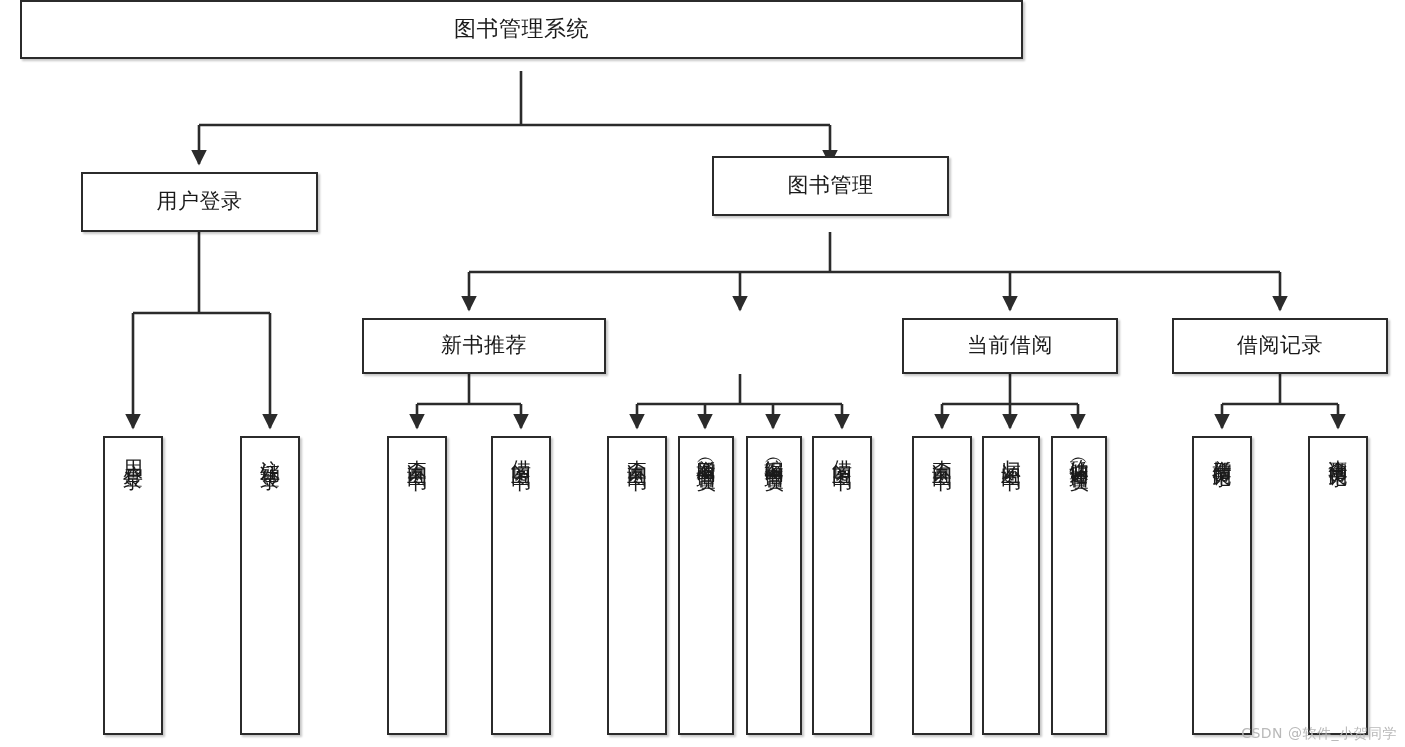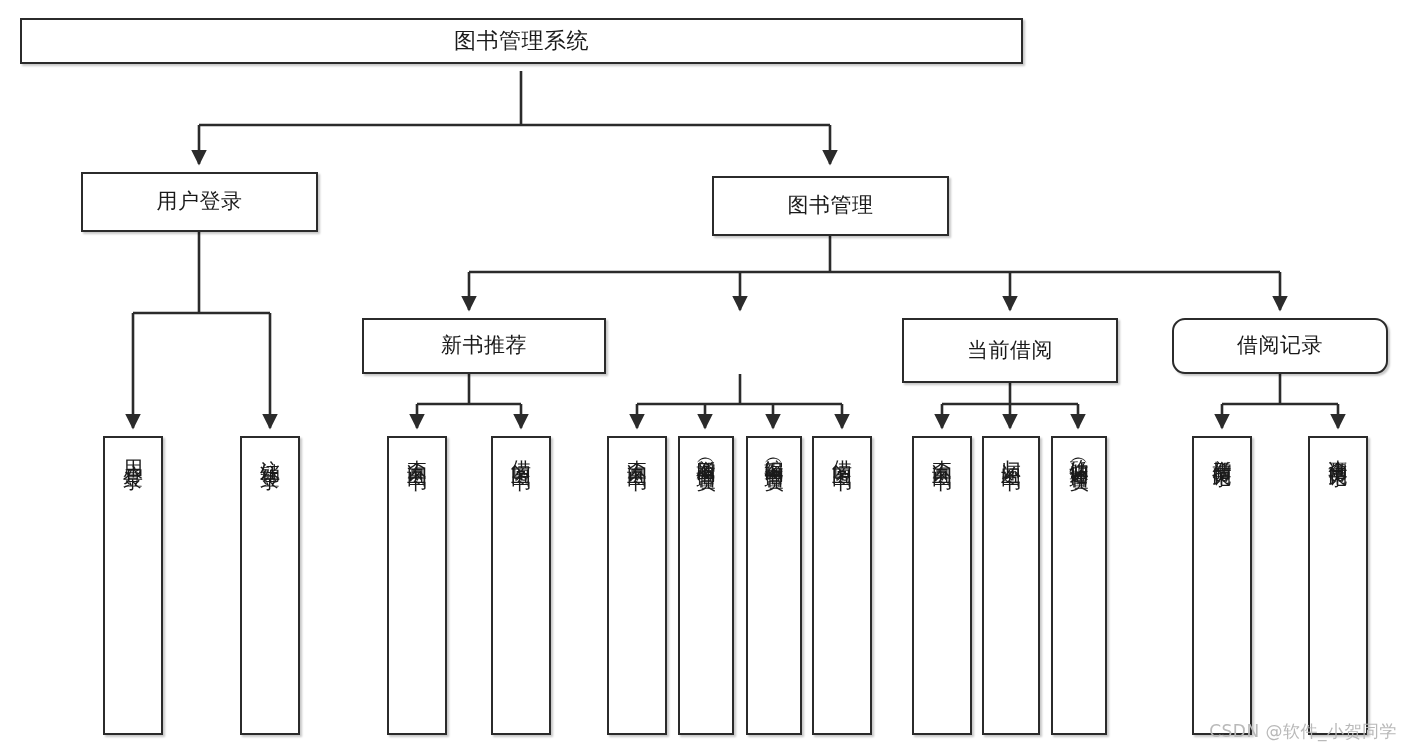--- a/index.html
+++ b/index.html
@@ -67,21 +67,21 @@
   .node.leaf.tall .node-label {
     font-size: 19px;
     letter-spacing: 2px;
   }
   
   #watermark {
     position: absolute;
     right: 8px;
     bottom: 4px;
     z-index: 5;
-    font-size: 17px;
+    font-size: 14px;
     color: #b9b9b9;
     white-space: nowrap;
     letter-spacing: 0.5px;
   }
 </style>
 </head>
 <body>
 
 <div id="canvas">
 
@@ -133,42 +133,42 @@
       <path d="M 1010 404 L 1010 428" marker-end="url(#arrow)"></path>
       <path d="M 1078 404 L 1078 428" marker-end="url(#arrow)"></path>
 
       <path d="M 1280 374 L 1280 404"></path>
       <path d="M 1222 404 L 1338 404"></path>
       <path d="M 1222 404 L 1222 428" marker-end="url(#arrow)"></path>
       <path d="M 1338 404 L 1338 428" marker-end="url(#arrow)"></path>
     </g>
   </svg>
 
-  <div class="node root" style="left:20px; top:18px; width:1003px; height:46px;">
+  <div class="node root" style="left:20px; top:0; width:1003px; height:59px;">
     <span class="node-label">图书管理系统</span>
   </div>
 
   <div class="node h2" style="left:81px; top:172px; width:237px; height:60px;">
     <span class="node-label">用户登录</span>
   </div>
 
-  <div class="node h2" style="left:712px; top:176px; width:237px; height:60px;">
+  <div class="node h2" style="left:712px; top:156px; width:237px; height:60px;">
     <span class="node-label">图书管理</span>
   </div>
 
   <div class="node h3" style="left:362px; top:318px; width:244px; height:56px;">
     <span class="node-label">新书推荐</span>
   </div>
 
 
-  <div class="node h3" style="left:902px; top:318px; width:216px; height:65px;">
+  <div class="node h3" style="left:902px; top:318px; width:216px; height:56px;">
     <span class="node-label">当前借阅</span>
   </div>
 
-  <div class="node h3" style="left:1172px; top:318px; width:216px; height:56px;border-radius:13px;">
+  <div class="node h3" style="left:1172px; top:318px; width:216px; height:56px;">
     <span class="node-label">借阅记录</span>
   </div>
 
   <div class="node leaf" style="left:103px; top:436px; width:60px; height:299px;">
     <span class="node-label">用户登录</span>
   </div>
 
   <div class="node leaf" style="left:240px; top:436px; width:60px; height:299px;">
     <span class="node-label">注销登录</span>
   </div>

